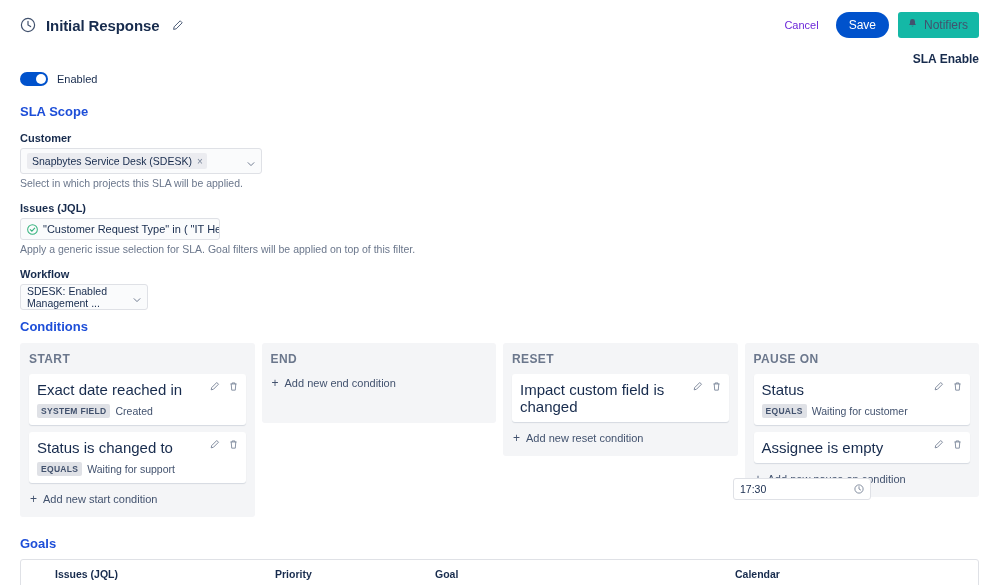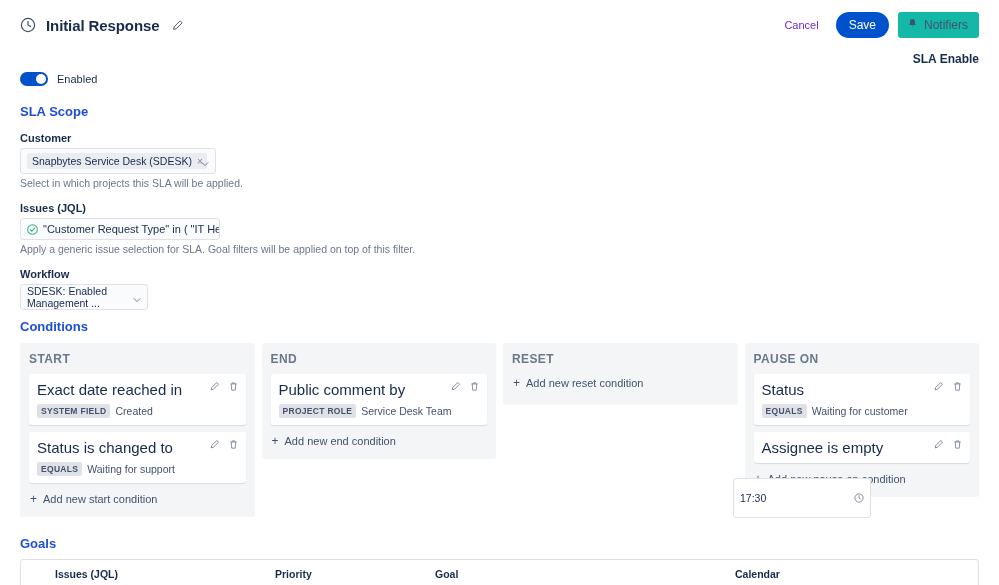--- a/index.html
+++ b/index.html
@@ -70,21 +70,21 @@
   .sla-scope { margin-top: 18px; }
   .field-group { margin-top: 13px; }
   .field-label { font-size: 11px; font-weight: bold; color: #172b4d; margin-bottom: 4px; }
   .help-text { font-size: 10.5px; color: #6b778c; margin-top: 3px; }
 
   .select-box {
     border: 1px solid #dfe1e6; border-radius: 3px; background: #fafbfc;
     height: 26px; display: flex; align-items: center; padding: 0 6px;
     position: relative; cursor: pointer;
   }
-  .select-box.w-projects { width: 196px; }
+  .select-box.w-projects { width: 242px; }
   .select-box.w-workflow { width: 128px; }
   .chip {
     background: #ebecf0; border-radius: 2px; font-size: 10.5px; color: #172b4d;
     padding: 2px 4px 2px 5px; display: inline-flex; align-items: center; gap: 5px;
     white-space: nowrap;
   }
   .chip .x { color: #7a869a; font-size: 10px; cursor: pointer; }
   .caret {
     position: absolute; right: 6px; top: 50%; transform: translateY(-50%);
     width: 8px; height: 8px;
@@ -153,21 +153,21 @@
     border-bottom: 1px solid #f4f5f7; padding: 0 8px;
   }
   .c-drag { width: 26px; flex: 0 0 26px; display: flex; align-items: center; }
   .c-issues { width: 220px; flex: 0 0 220px; }
   .c-priority { width: 160px; flex: 0 0 160px; }
   .c-goal { width: 300px; flex: 0 0 300px; display: flex; gap: 6px; }
   .c-cal { width: 120px; flex: 0 0 120px; }
   .c-del { flex: 1 1 auto; text-align: right; }
   .cell-input {
     border: 1px solid #dfe1e6; border-radius: 3px; background: #fff;
-    height: 40px; display: flex; align-items: center; padding: 0 6px;
+    height: 22px; display: flex; align-items: center; padding: 0 6px;
     font-size: 10.5px; color: #172b4d; position: relative;
   }
   .clock-sm { width: 10px; height: 10px; }
 </style>
 </head>
 <body>
 
 <div class="page">
 
   <div class="header">
@@ -299,47 +299,43 @@
             </div>
           </div>
           <div class="add-link">
             <span class="plus">+</span>
             <span>Add new start condition</span>
           </div>
         </div>
 
         <div class="cond-col end">
           <div class="cond-head">END</div>
-          <div class="cond-card">
-            <div class="cond-card-title">Public comment by</div>
-            <div class="card-actions">
-              <span class="icon-btn">
-                <svg width="11" height="11" viewBox="0 0 16 16">
-                    <path d="M11.3 2.2l2.5 2.5-7.4 7.4-3.2.7.7-3.2z" fill="none" stroke="#42526e" stroke-width="1.3" stroke-linejoin="round"></path>
-                  </svg>
-              </span>
-              <span class="icon-btn">
-                <svg width="11" height="11" viewBox="0 0 16 16">
-                    <path d="M3.5 4.3h9M6 4.3V2.8h4v1.5M4.7 4.3l.7 9h5.2l.7-9" fill="none" stroke="#42526e" stroke-width="1.2" stroke-linejoin="round"></path>
-                  </svg>
-              </span>
-            </div>
-            <div class="cond-meta">
-              <span class="lozenge">PROJECT ROLE</span>
-              <span class="cond-meta-val">Service Desk Team</span>
-            </div>
-          </div>
           <div class="add-link">
             <span class="plus">+</span>
             <span>Add new end condition</span>
           </div>
         </div>
 
         <div class="cond-col reset">
           <div class="cond-head">RESET</div>
+          <div class="cond-card">
+            <div class="cond-card-title">Impact custom field is changed</div>
+            <div class="card-actions">
+              <span class="icon-btn">
+                <svg width="11" height="11" viewBox="0 0 16 16">
+                    <path d="M11.3 2.2l2.5 2.5-7.4 7.4-3.2.7.7-3.2z" fill="none" stroke="#42526e" stroke-width="1.3" stroke-linejoin="round"></path>
+                  </svg>
+              </span>
+              <span class="icon-btn">
+                <svg width="11" height="11" viewBox="0 0 16 16">
+                    <path d="M3.5 4.3h9M6 4.3V2.8h4v1.5M4.7 4.3l.7 9h5.2l.7-9" fill="none" stroke="#42526e" stroke-width="1.2" stroke-linejoin="round"></path>
+                  </svg>
+              </span>
+            </div>
+          </div>
           <div class="add-link">
             <span class="plus">+</span>
             <span>Add new reset condition</span>
           </div>
         </div>
 
         <div class="cond-col pause">
           <div class="cond-head">PAUSE ON</div>
           <div class="cond-card">
             <div class="cond-card-title">Status</div>

